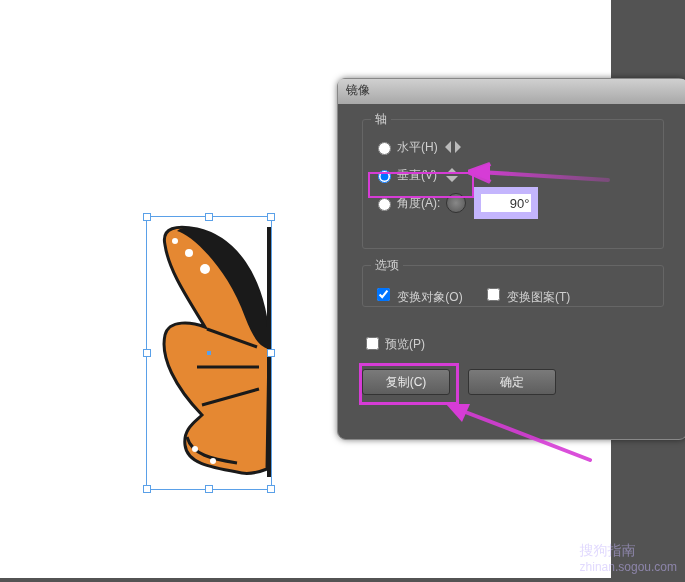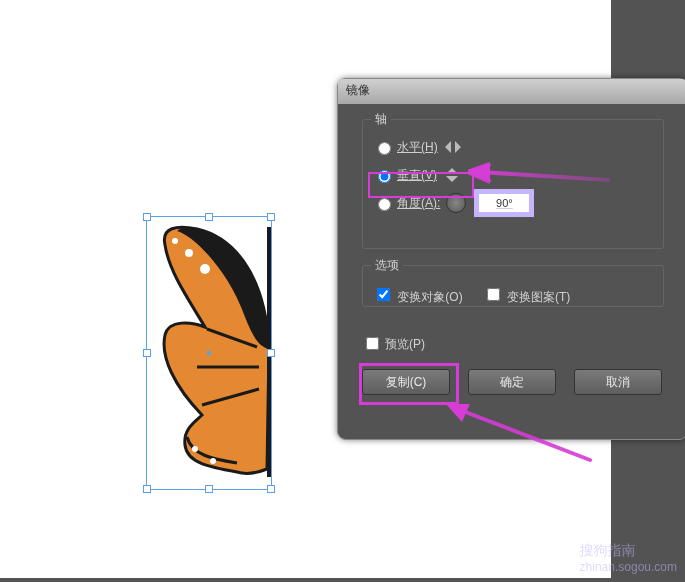--- a/index.html
+++ b/index.html
@@ -89,45 +89,44 @@
   left: 24px; top: 186px;
   width: 300px; height: 40px;
 }
 .row {
   display: flex;
   align-items: center;
   height: 22px;
   margin-top: 6px;
   padding-left: 10px;
   color: #d0d0d0;
-  text-decoration: underline;
 }
 .row input[type=radio] {
   margin-right: 6px;
 }
 .icon-h, .icon-v {
   width: 18px; height: 14px;
   margin-left: 6px;
   display: inline-block;
 }
 .angle-dial {
   width: 18px; height: 18px;
   border-radius: 50%;
   background: radial-gradient(#888,#555);
   border:1px solid #333;
   margin-left: 6px;
 }
 .angle-input {
   width: 46px; height: 16px;
   background: #fff;
   color: #333;
-  font-size: 11px;
-  border: 5px solid #c4b5fd;
+  font-size: 13px;
+  border: 7px solid #c4b5fd;
   margin-left: 8px;
-  text-align: center;
+  text-align: right;
 }
 .highlight-vert {
   position: absolute;
   left: 30px; top: 93px;
   width: 102px; height: 22px;
   border: 2px solid #d63cd6;
   pointer-events:none;
 }
 .checkbox-row {
   display: flex;
@@ -269,23 +268,20 @@
       <span>预览(P)</span>
     </div>
 
     <div class="button-row">
       <div class="btn">
         <span>复制(C)</span>
       </div>
       <div class="btn">
         <span>确定</span>
       </div>
-      <div class="btn">
-        <span>取消</span>
-      </div>
     </div>
 
     <div class="highlight-copy"></div>
   </div>
 
   <svg class="arrow" style="left:468px; top:160px;" width="150" height="30">
     <defs>
         <linearGradient id="g1" x1="0" x2="1">
           <stop offset="0" stop-color="#d63cd6"></stop>
           <stop offset="1" stop-color="#d63cd6" stop-opacity="0.3"></stop>

